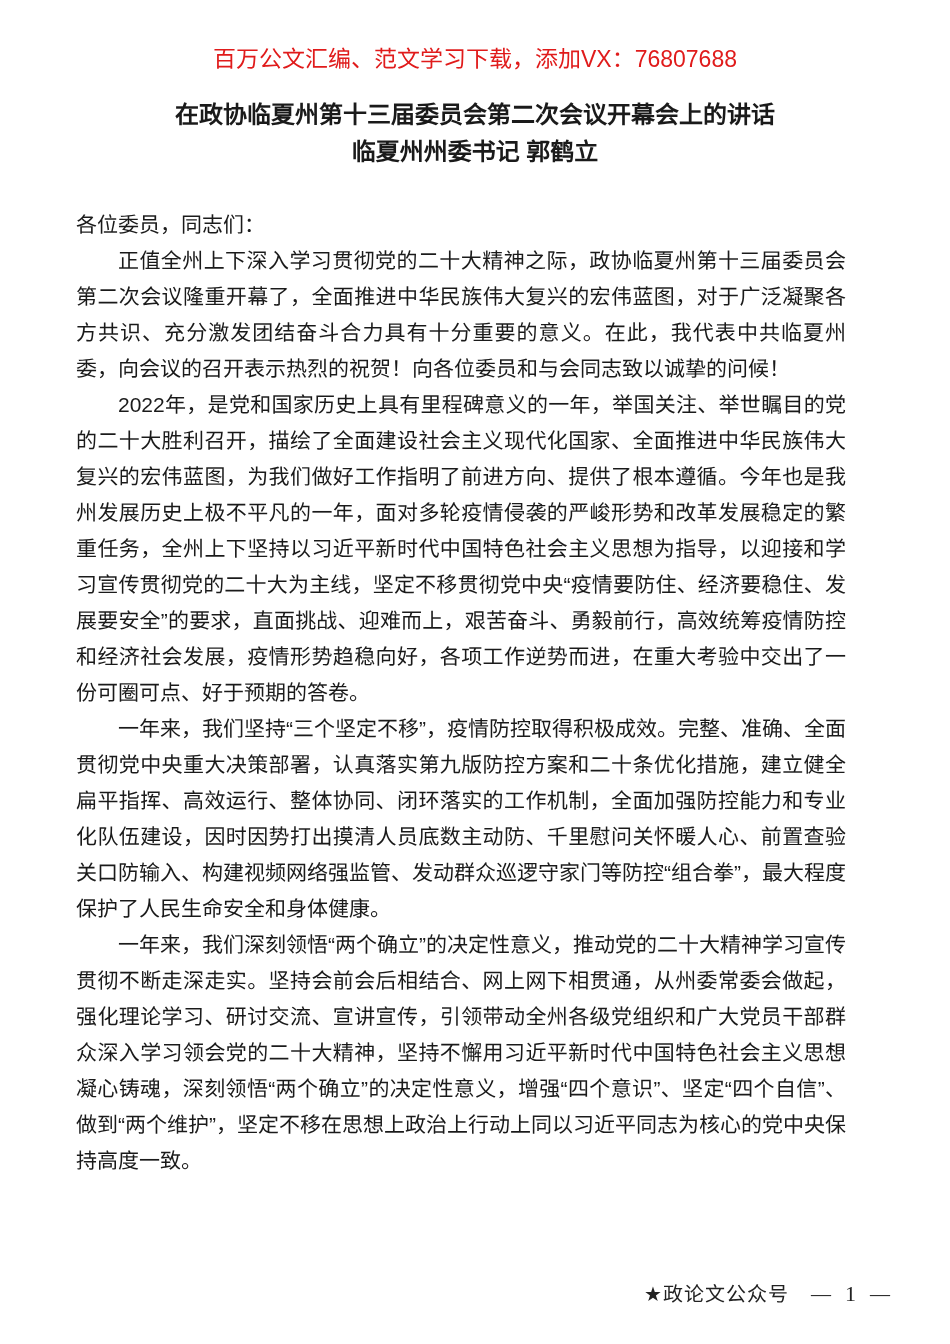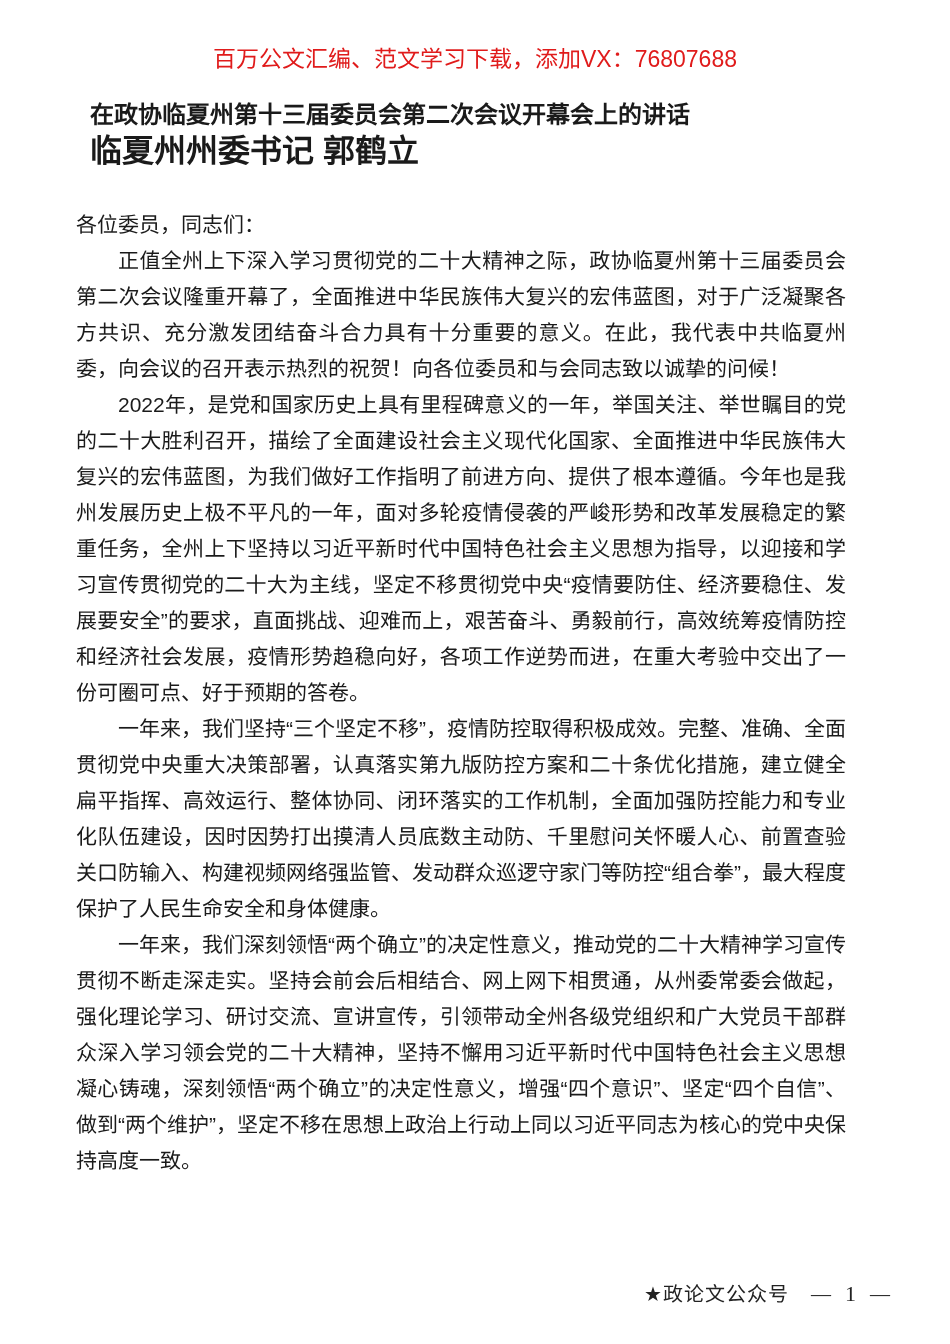--- a/index.html
+++ b/index.html
@@ -24,30 +24,30 @@
     text-align: center;
     font-size: 23px;
     line-height: 30px;
     font-weight: 400;
   }
   .title-block {
     position: absolute;
     top: 96px;
     left: 90px;
     width: 770px;
-    text-align: left;
+    text-align: center;
   }
   .doc-title {
     font-size: 24px;
     line-height: 37px;
     font-weight: 700;
     margin: 0;
   }
   .doc-byline {
-    font-size: 32px;
+    font-size: 24px;
     line-height: 37px;
     font-weight: 700;
     margin: 0;
   }
   .doc-dateline {
     font-size: 24px;
     line-height: 37px;
     font-weight: 400;
     margin: 0;
   }

